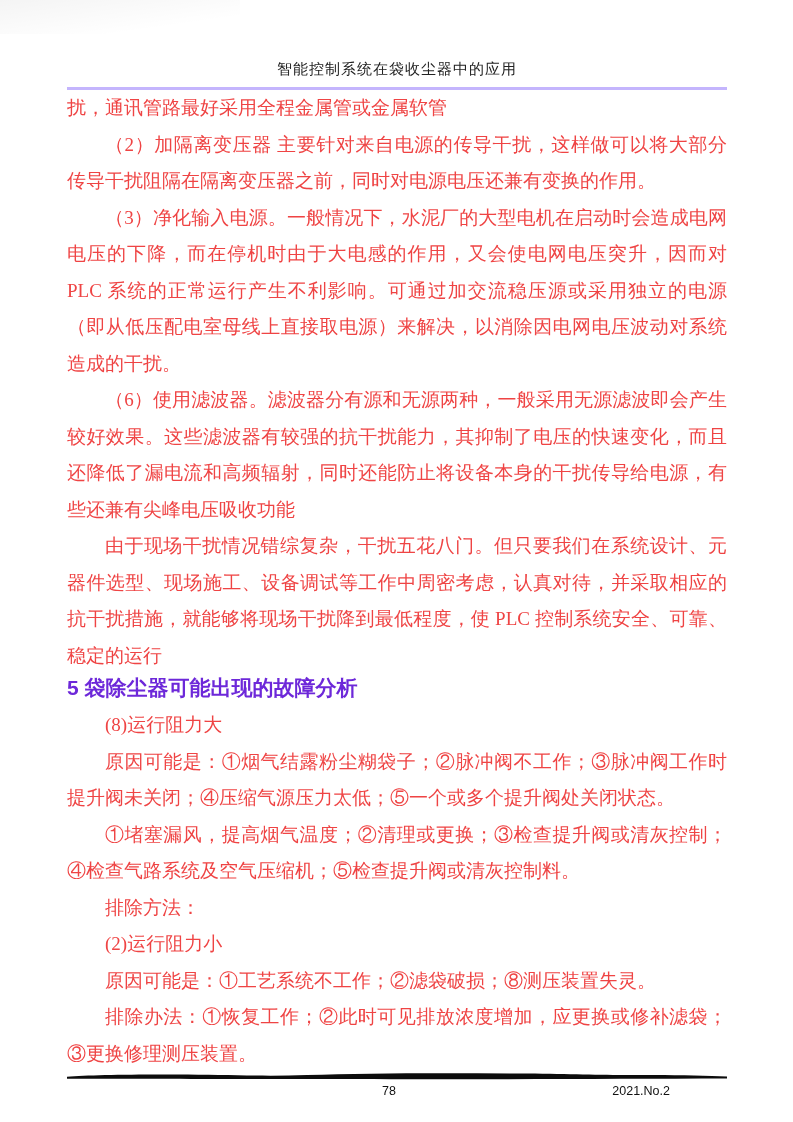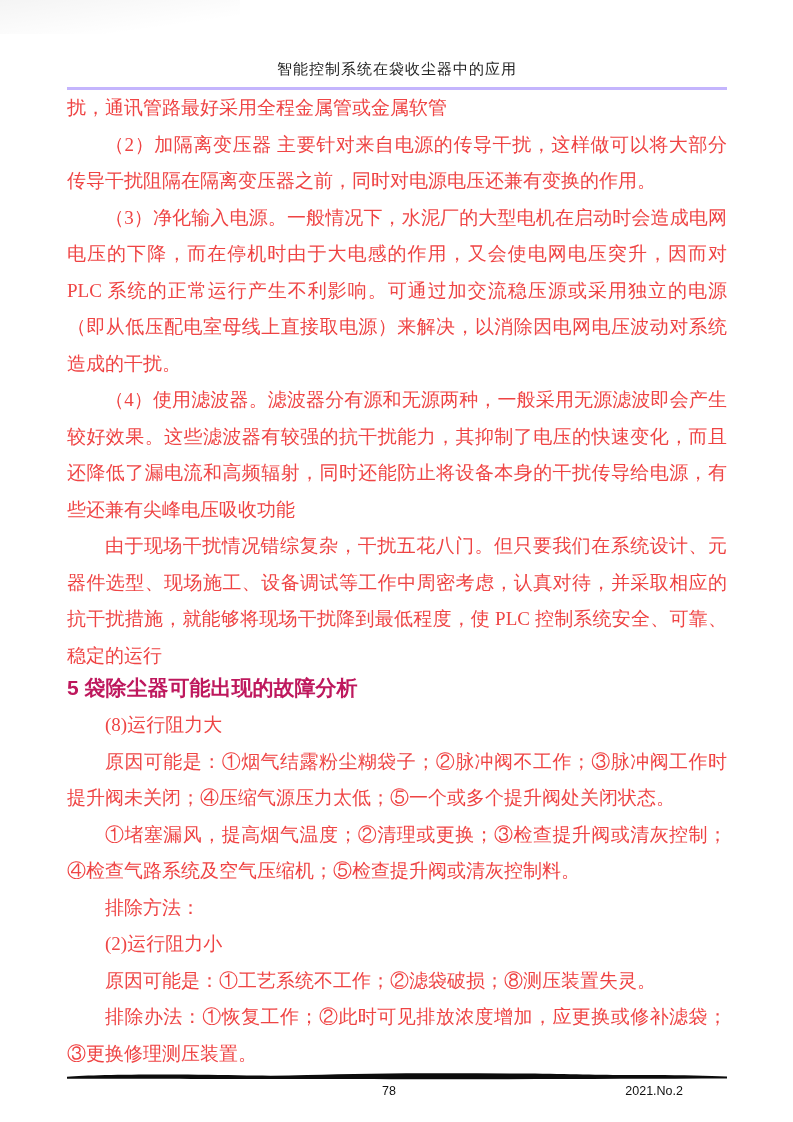--- a/index.html
+++ b/index.html
@@ -52,21 +52,21 @@
   }
   .para.no-indent {
     text-indent: 0;
   }
   .section-heading {
     margin: -5px 0 0 0;
     font-size: 21px;
     line-height: 38px;
     font-weight: bold;
     text-indent: 0;
-    color: #be185d;
+    color: #6d28d9;
     font-family: "Liberation Sans", sans-serif;
   }
   .page-footer {
     margin: 0 66px 0 67px;
   }
   .footer-rule {
     display: block;
     width: 660px;
     height: 11px;
   }
@@ -80,38 +80,38 @@
   }
   .page-number {
     position: absolute;
     left: 0;
     right: 16px;
     top: 1px;
     text-align: center;
   }
   .issue-label {
     position: absolute;
-    right: 44px;
+    right: 57px;
     top: 1px;
   }
 </style>
 </head>
 <body>
 
 <div class="page">
 
   <header class="page-header">
     <div class="running-title">智能控制系统在袋收尘器中的应用</div>
   </header>
 
   <main class="content">
     <p class="para no-indent">扰，通讯管路最好采用全程金属管或金属软管</p>
     <p class="para">（2）加隔离变压器 主要针对来自电源的传导干扰，这样做可以将大部分传导干扰阻隔在隔离变压器之前，同时对电源电压还兼有变换的作用。</p>
     <p class="para">（3）净化输入电源。一般情况下，水泥厂的大型电机在启动时会造成电网电压的下降，而在停机时由于大电感的作用，又会使电网电压突升，因而对 PLC 系统的正常运行产生不利影响。可通过加交流稳压源或采用独立的电源（即从低压配电室母线上直接取电源）来解决，以消除因电网电压波动对系统造成的干扰。</p>
-    <p class="para">（4）使用滤波器。滤波器分有源和无源两种，一般采用无源滤波即会产生较好效果。这些滤波器有较强的抗干扰能力，其抑制了电压的快速变化，而且还降低了漏电流和高频辐射，同时还能防止将设备本身的干扰传导给电源，有些还兼有尖峰电压吸收功能</p>
+    <p class="para">（6）使用滤波器。滤波器分有源和无源两种，一般采用无源滤波即会产生较好效果。这些滤波器有较强的抗干扰能力，其抑制了电压的快速变化，而且还降低了漏电流和高频辐射，同时还能防止将设备本身的干扰传导给电源，有些还兼有尖峰电压吸收功能</p>
     <p class="para">由于现场干扰情况错综复杂，干扰五花八门。但只要我们在系统设计、元器件选型、现场施工、设备调试等工作中周密考虑，认真对待，并采取相应的抗干扰措施，就能够将现场干扰降到最低程度，使 PLC 控制系统安全、可靠、稳定的运行</p>
     <h2 class="section-heading">5 袋除尘器可能出现的故障分析</h2>
     <p class="para">(8)运行阻力大</p>
     <p class="para">原因可能是：①烟气结露粉尘糊袋子；②脉冲阀不工作；③脉冲阀工作时提升阀未关闭；④压缩气源压力太低；⑤一个或多个提升阀处关闭状态。</p>
     <p class="para">①堵塞漏风，提高烟气温度；②清理或更换；③检查提升阀或清灰控制；④检查气路系统及空气压缩机；⑤检查提升阀或清灰控制料。</p>
     <p class="para">排除方法：</p>
     <p class="para">(2)运行阻力小</p>
     <p class="para">原因可能是：①工艺系统不工作；②滤袋破损；⑧测压装置失灵。</p>
     <p class="para">排除办法：①恢复工作；②此时可见排放浓度增加，应更换或修补滤袋；③更换修理测压装置。</p>
   </main>

